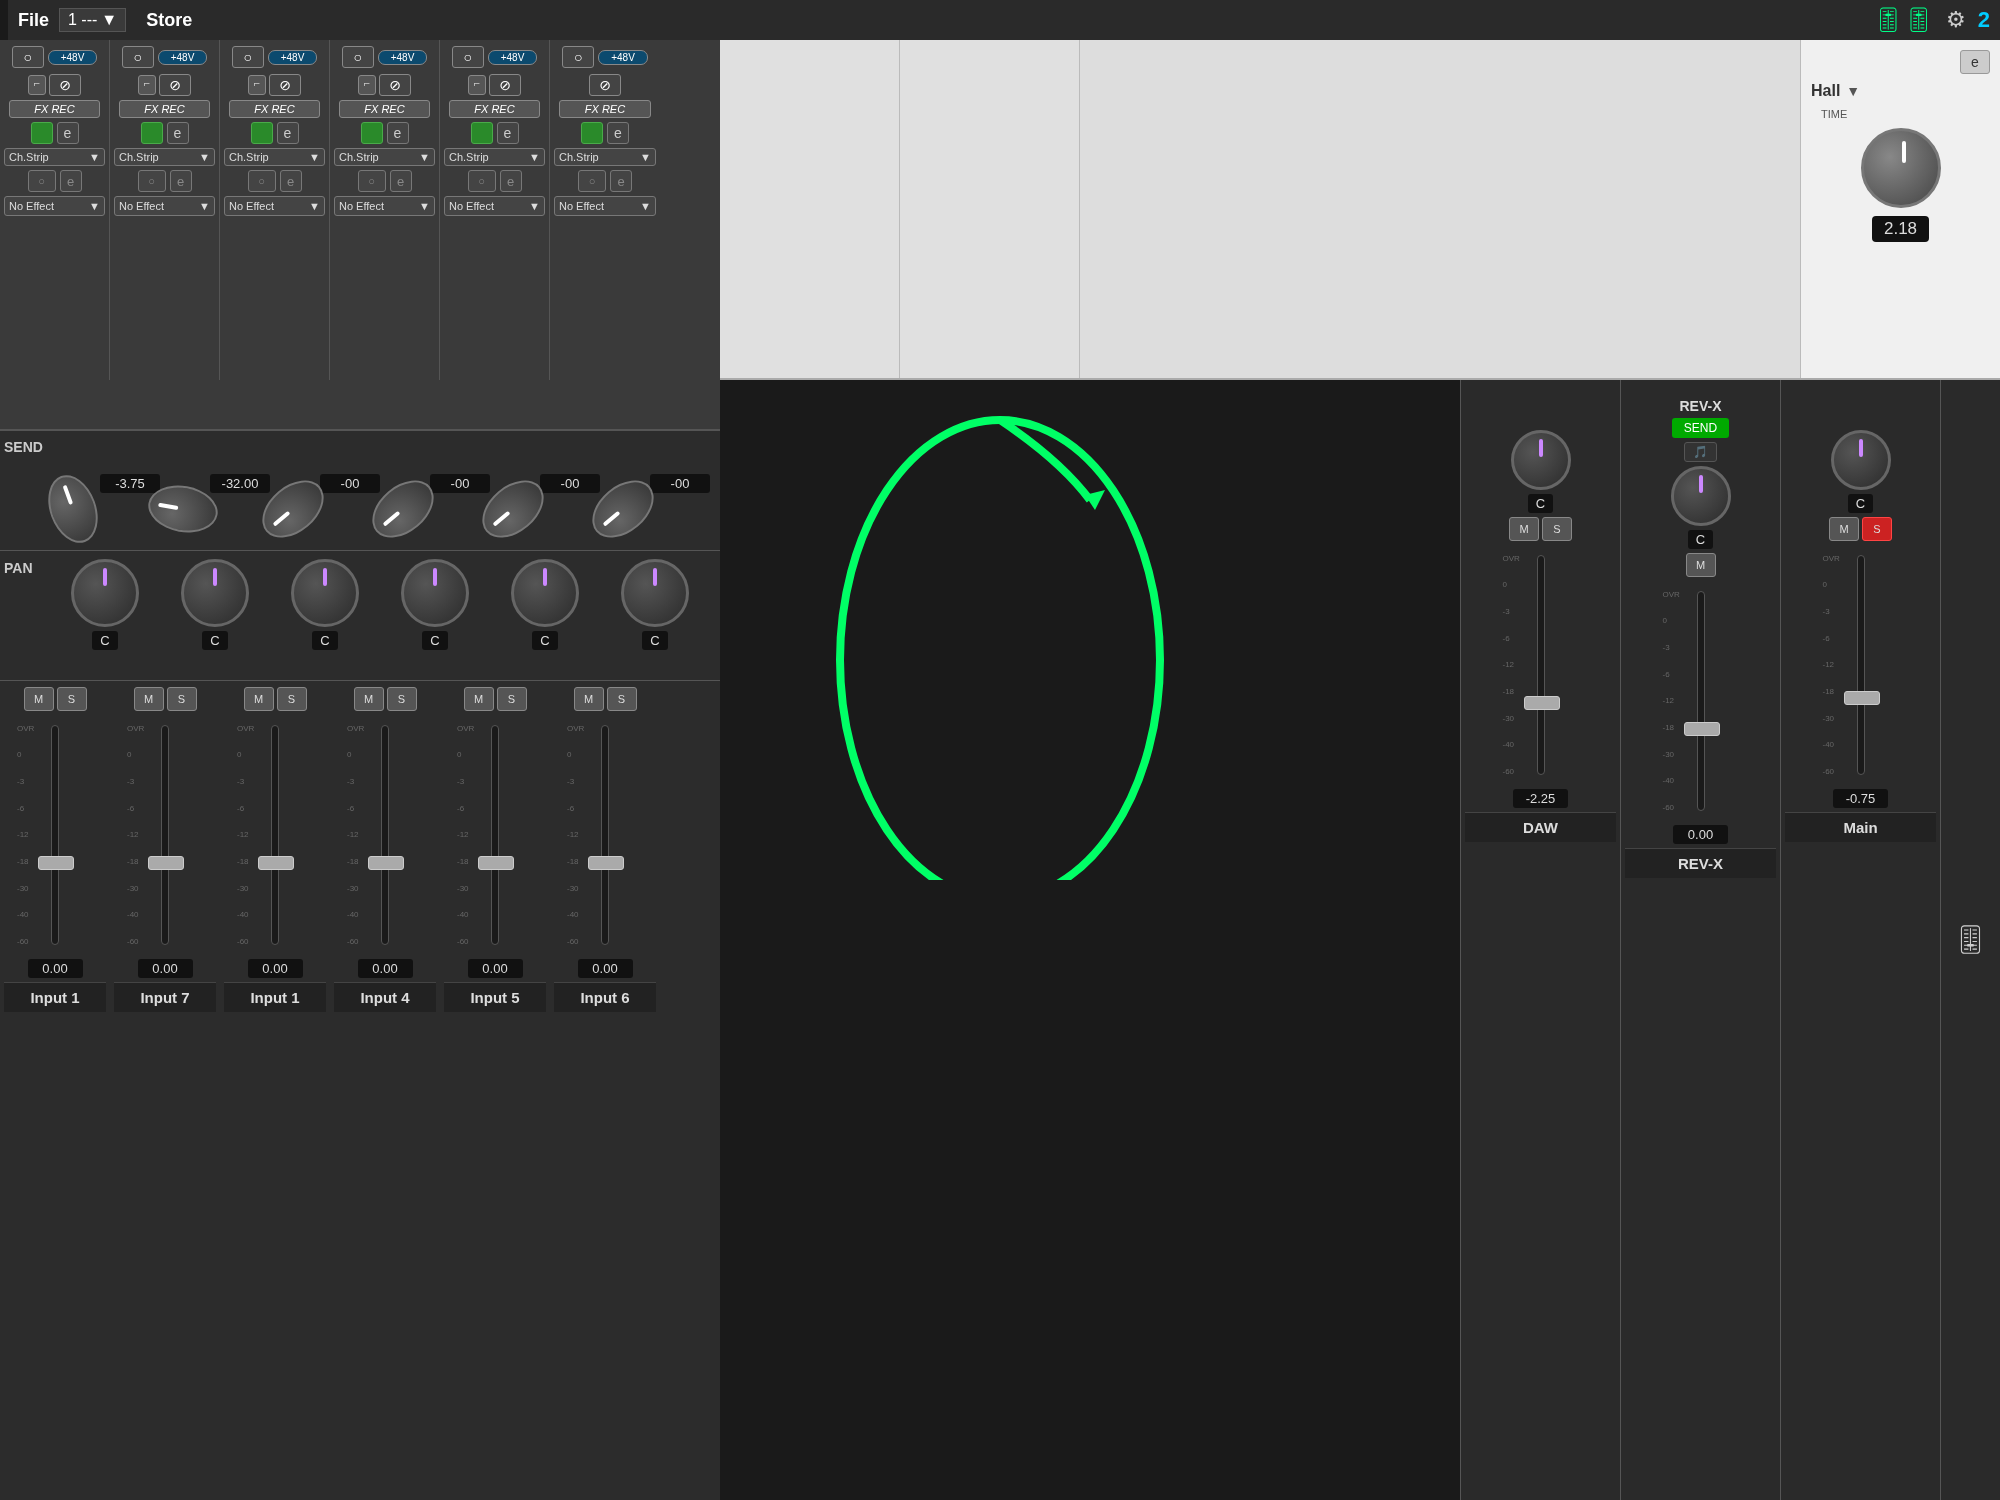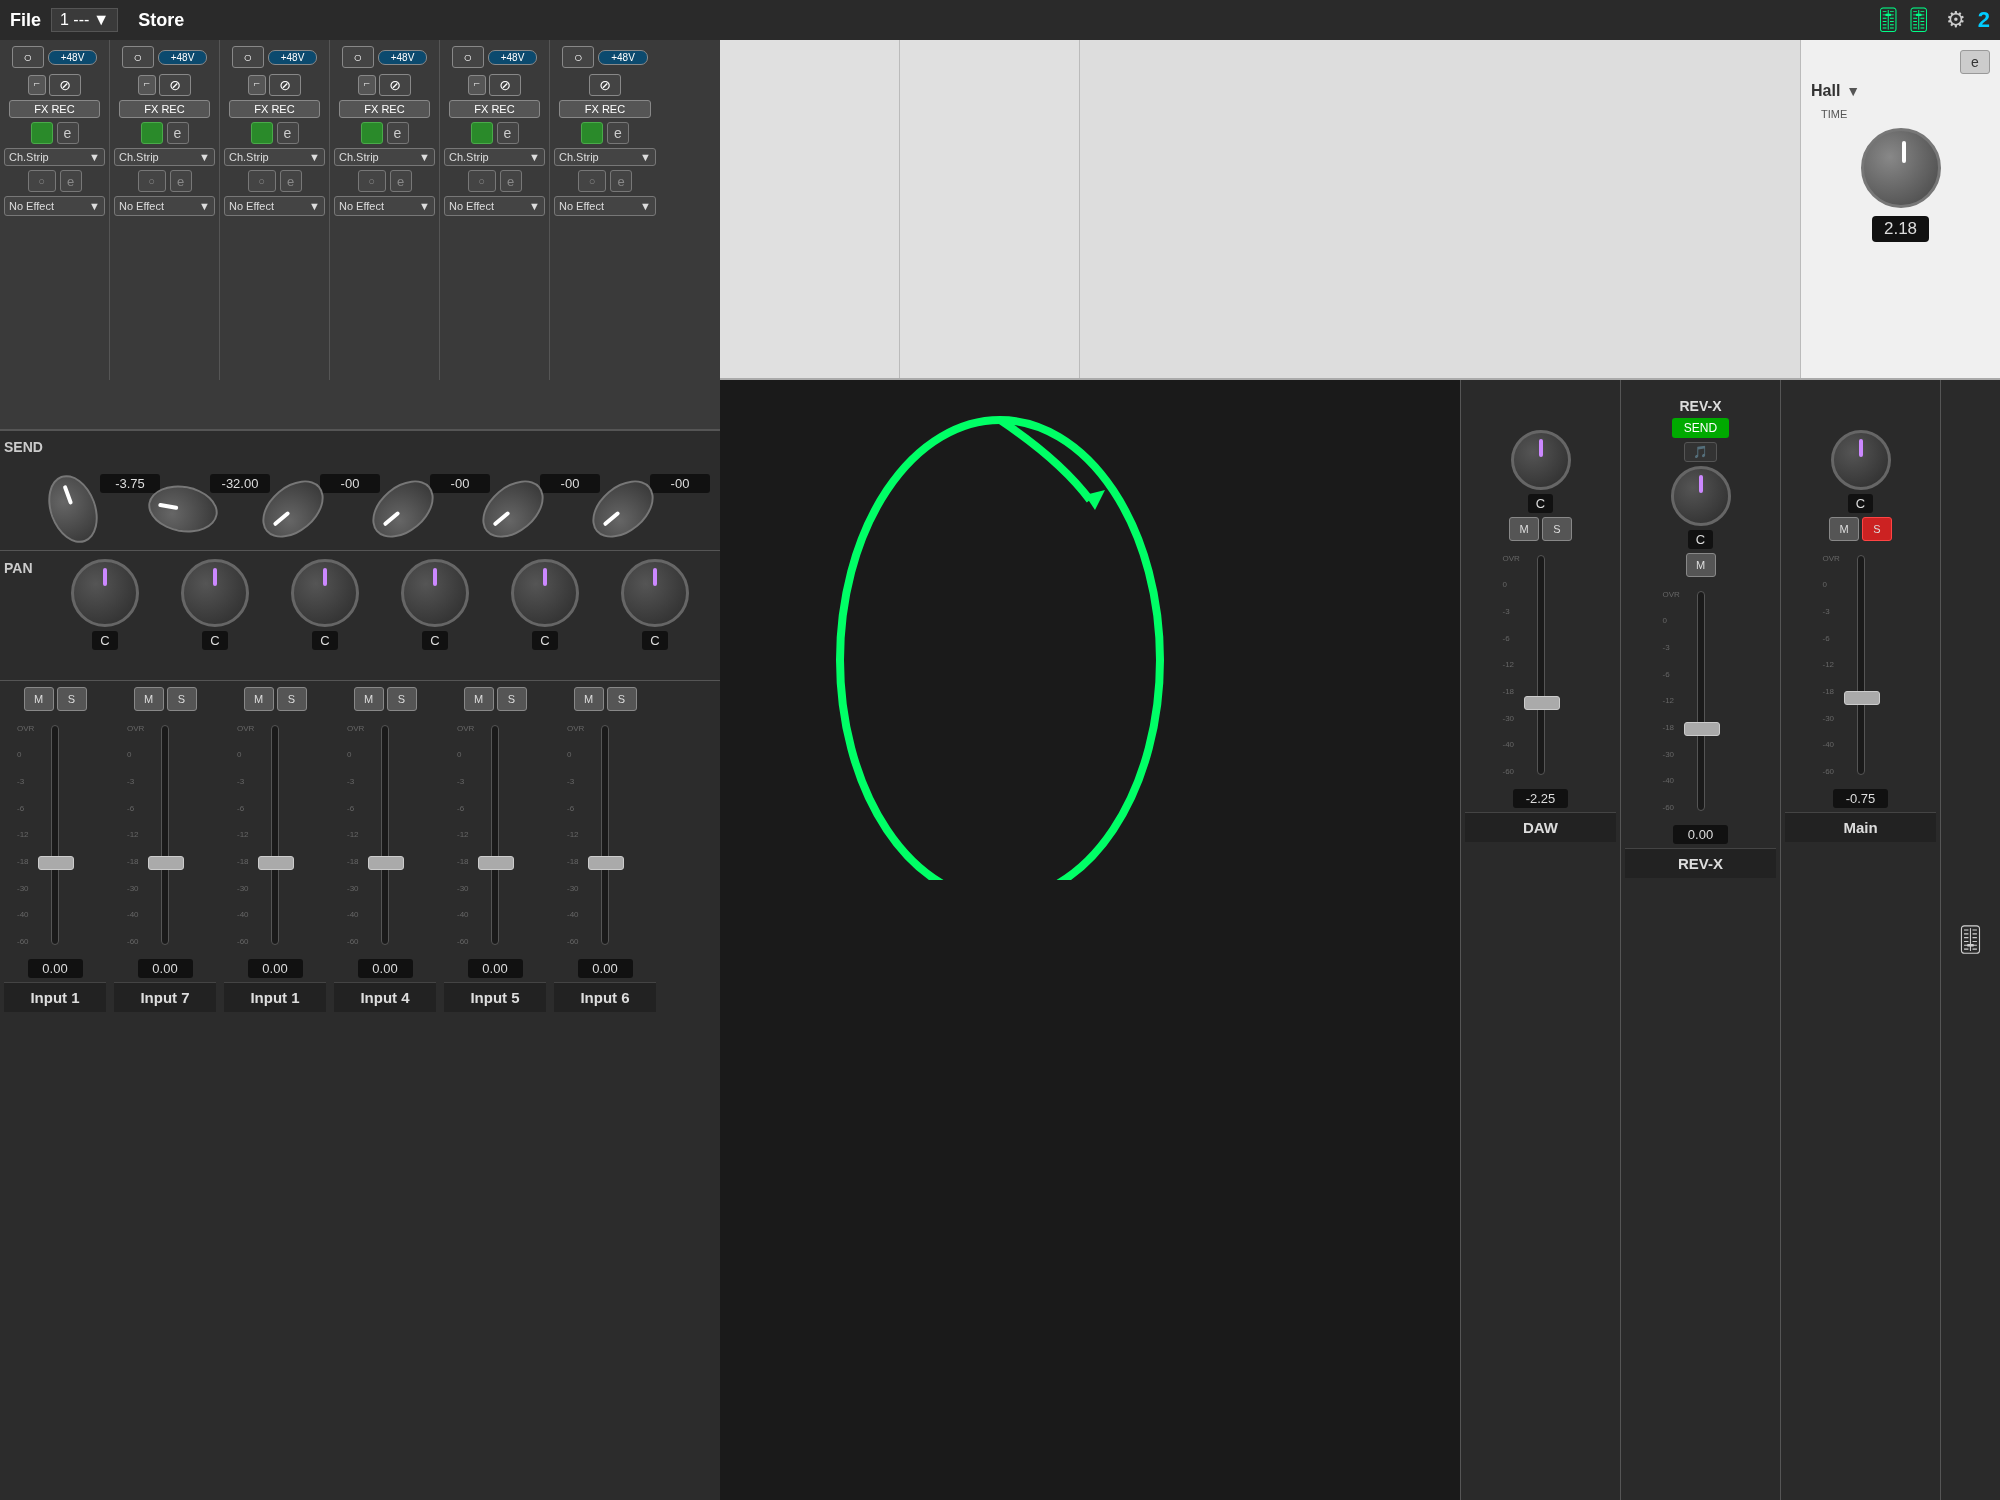--- a/index.html
+++ b/index.html
@@ -8,21 +8,21 @@
       height: 1500px;
       background: #1a1a1a;
       font-family: Arial, sans-serif;
       overflow: hidden;
       position: relative;
     }
 
     
     .top-bar {
       position: absolute;
-      top: 0; left: 0; right: 0;
+      top: 0; left: 8px; right: 0;
       height: 40px;
       background: #2a2a2a;
       display: flex;
       align-items: center;
       padding: 16px 10px;
       gap: 10px;
       z-index: 10;
     }
     .top-bar-file {
       color: #fff;
@@ -148,20 +148,21 @@
 
     .fx-rec-btn {
       background: #555;
       border: 1px solid #888;
       border-radius: 3px;
       color: #fff;
       font-size: 11px;
       padding: 2px 6px;
       width: 90%;
       text-align: center;
+      font-style: italic;
     }
 
     .insert-row {
       display: flex;
       align-items: center;
       gap: 4px;
       width: 100%;
       justify-content: center;
     }
     .insert-green {

